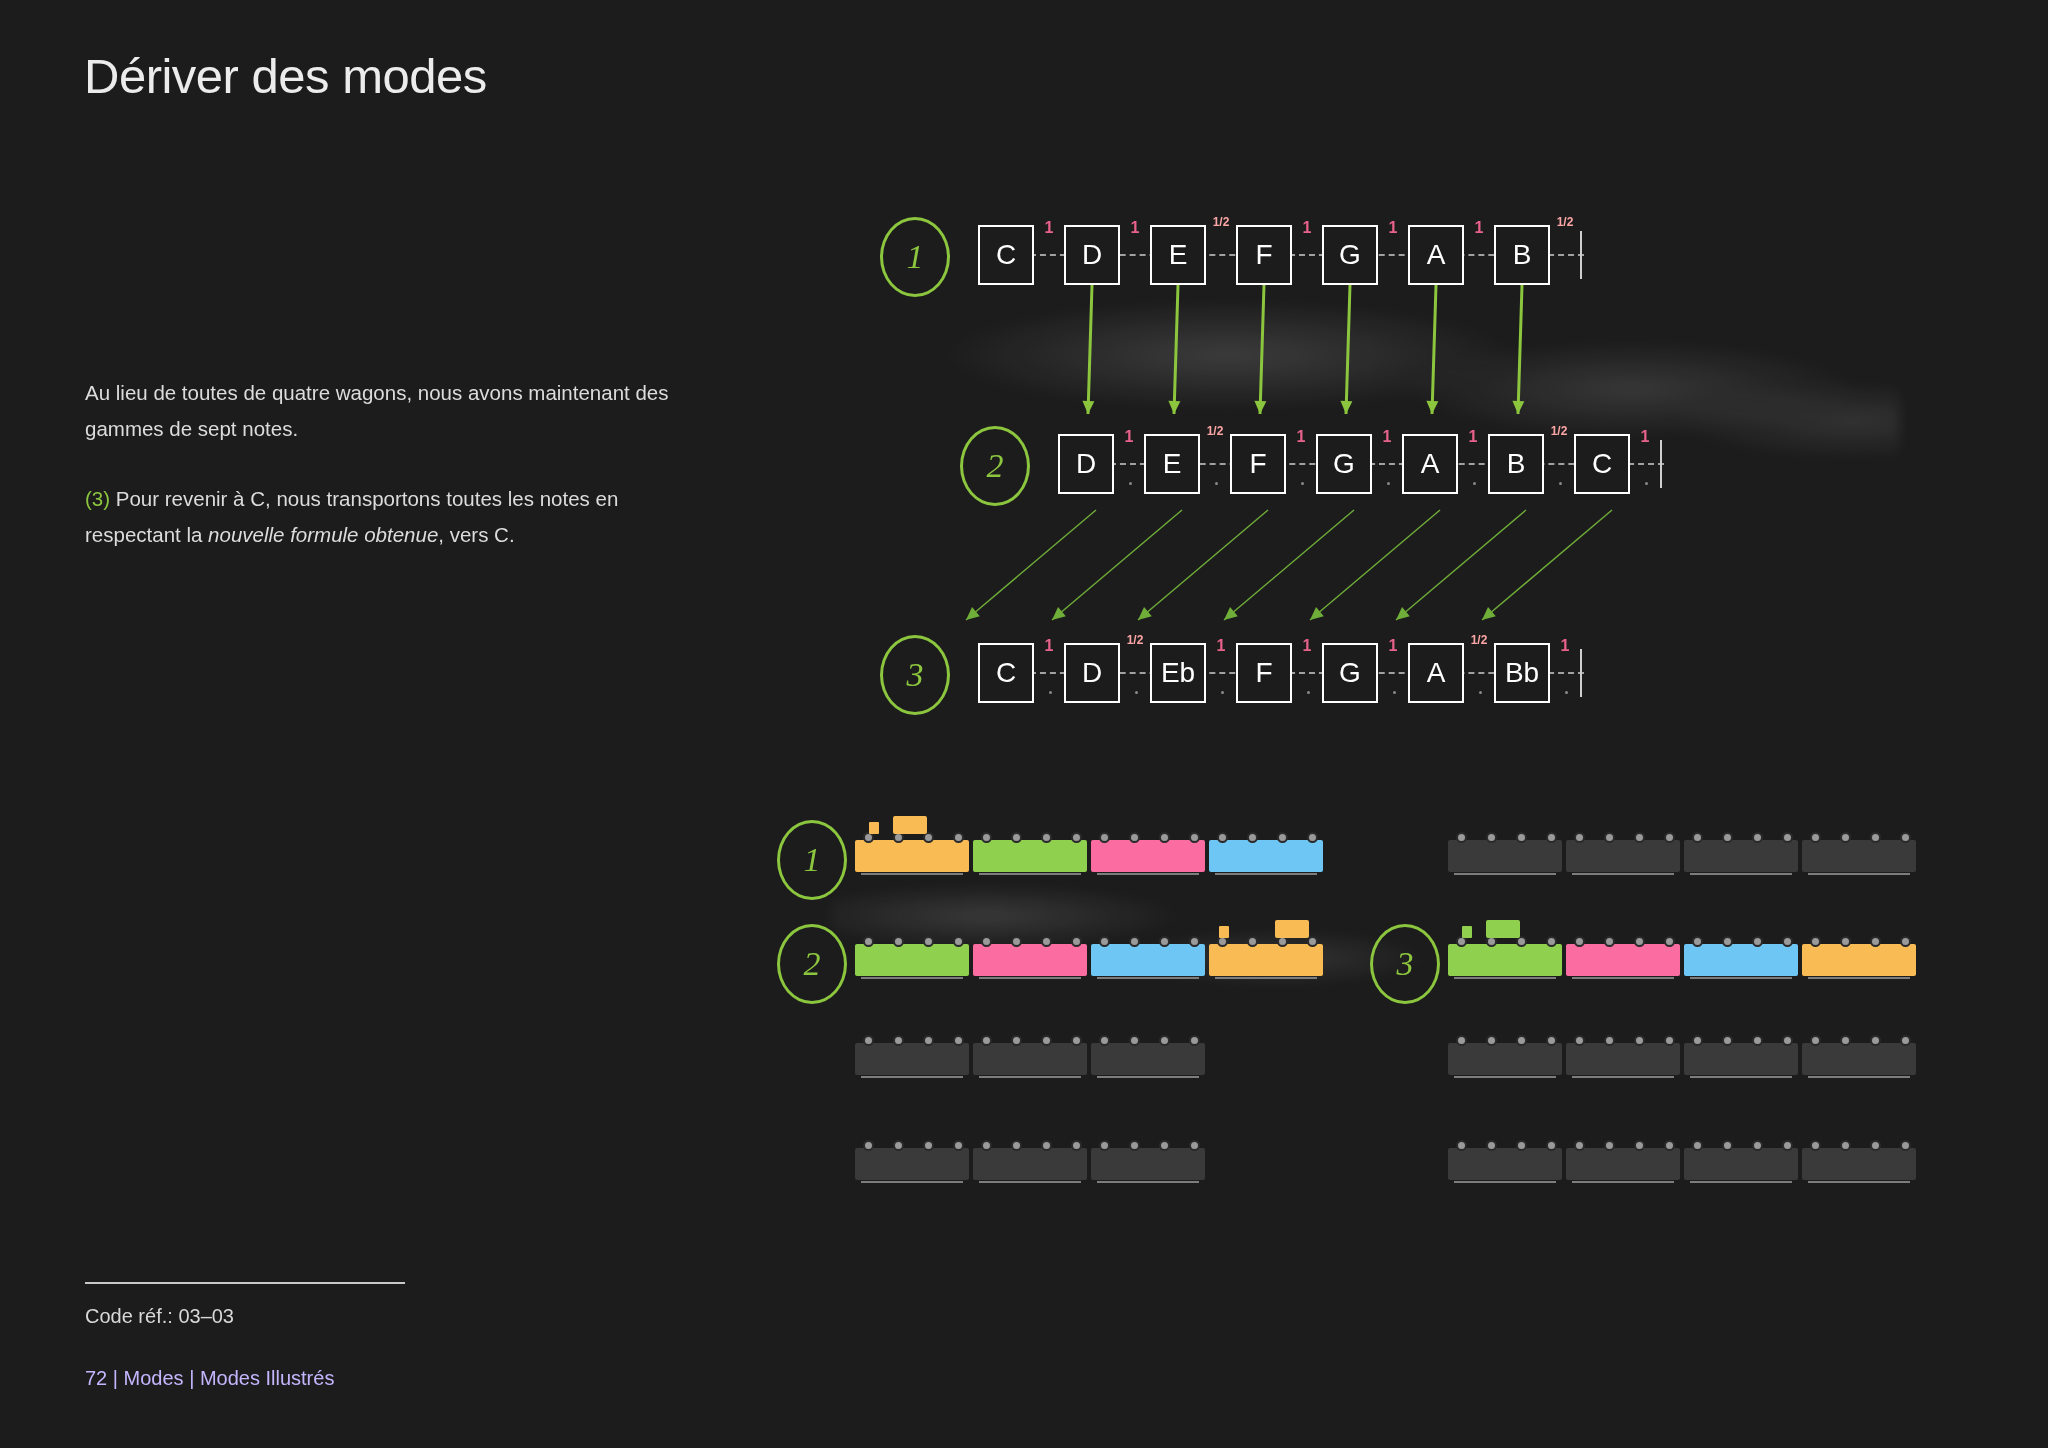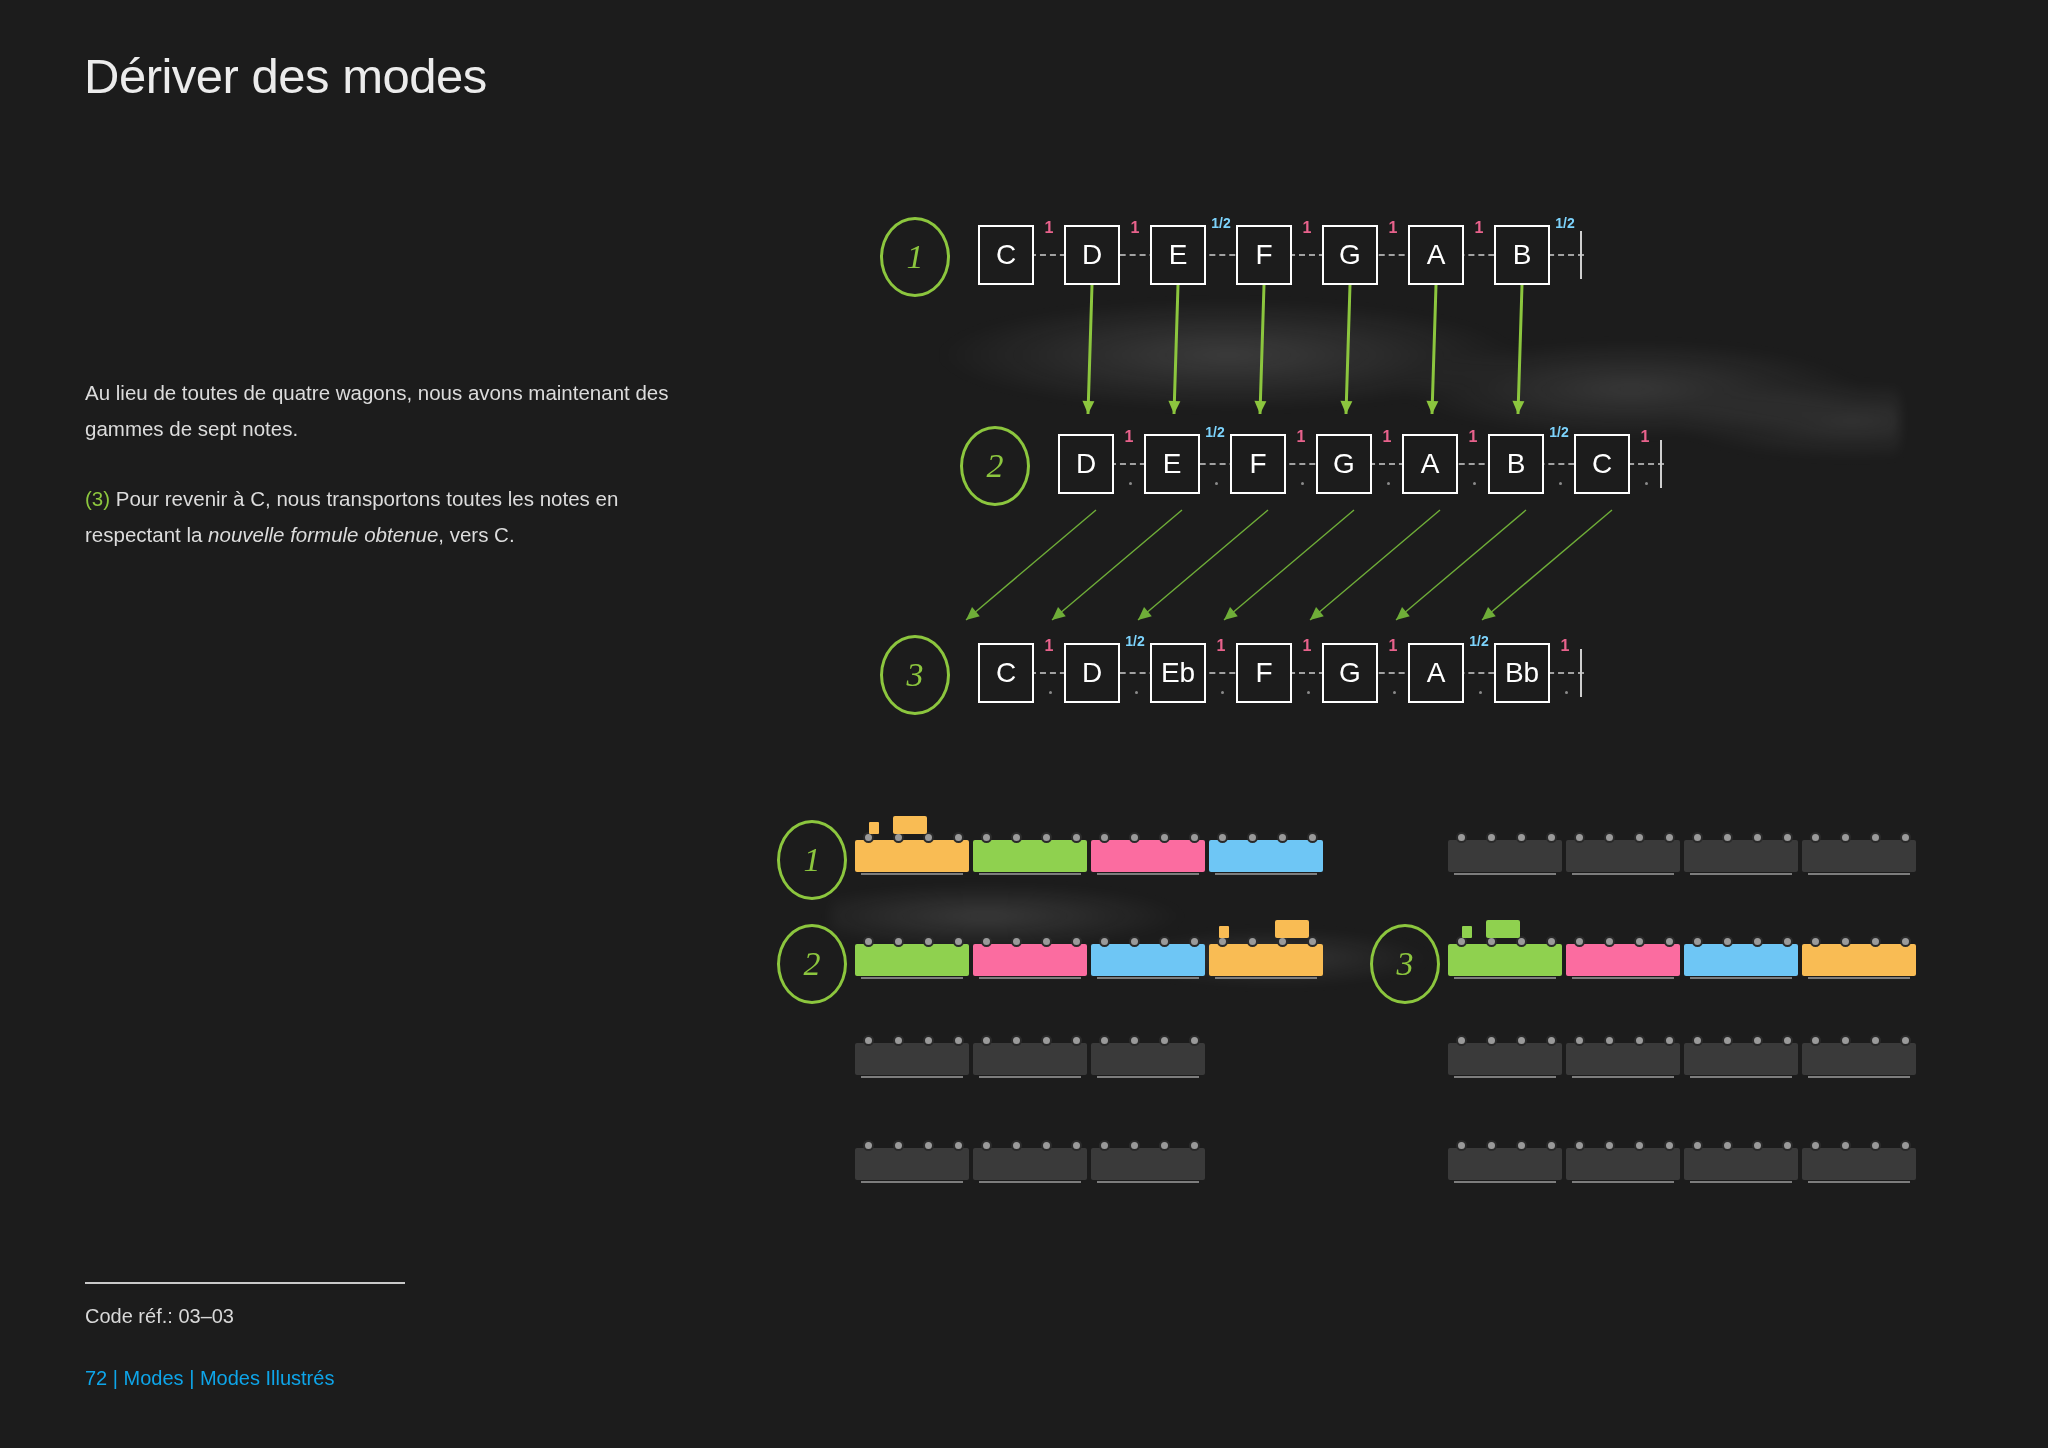--- a/index.html
+++ b/index.html
@@ -37,21 +37,21 @@
     font-size:20.5px;line-height:36px;color:#dcdcdc;
   }
   #body-copy p{margin:0 0 34px 0;}
   #body-copy .num{color:#8cc63e;}
   #body-copy em{font-style:italic;}
 
   #footer-rule{
     position:absolute;left:85px;top:1282px;width:320px;height:2px;background:#c9c9c9;
   }
   #footer-code{position:absolute;left:85px;top:1305px;font-size:20px;color:#d8d8d8;}
-  #footer-page{position:absolute;left:85px;top:1367px;font-size:20px;color:#0ea5e9;}
+  #footer-page{position:absolute;left:85px;top:1367px;font-size:20px;color:#c4b5fd;}
 
   
   .scale-row{position:absolute;height:60px;}
   .marker{
     position:absolute;left:0;top:-8px;width:64px;height:74px;
     display:flex;align-items:center;justify-content:center;
     border:3px solid #8cc63e;border-radius:50%;
     color:#8cc63e;font-size:34px;font-family:"Liberation Serif",serif;font-style:italic;
   }
   .staffline{
@@ -61,21 +61,21 @@
     position:absolute;top:0;height:60px;min-width:56px;
     border:2px solid #ffffff;background:#1c1c1c;
     display:flex;align-items:center;justify-content:center;
     font-size:28px;color:#ffffff;box-sizing:border-box;padding:0 6px;
   }
   .ivl{
     position:absolute;font-size:16px;font-weight:700;
     transform:translateX(-50%);
   }
   .ivl.whole{color:#e8628c;top:-6px;}
-  .ivl.half{color:#7dd3fc;top:-10px;font-size:14px;}
+  .ivl.half{color:#fca5a5;top:-10px;font-size:12px;}
   .endbar{position:absolute;top:6px;width:2px;height:48px;background:#cfcfcf;}
   .dot{position:absolute;top:48px;width:3px;height:3px;background:#8a8a8a;border-radius:50%;}
 
   
   .train{position:absolute;height:46px;}
   .train .marker{top:-12px;}
   .car{position:absolute;top:8px;height:32px;border-radius:2px;}
   .wheel{position:absolute;width:7px;height:7px;border-radius:50%;border:2px solid #2a2a2a;background:#9a9a9a;}
   .axle{position:absolute;height:2px;background:#7d7d7d;bottom:3px;}
   .cab{position:absolute;width:34px;height:18px;top:-16px;border-radius:2px;}

